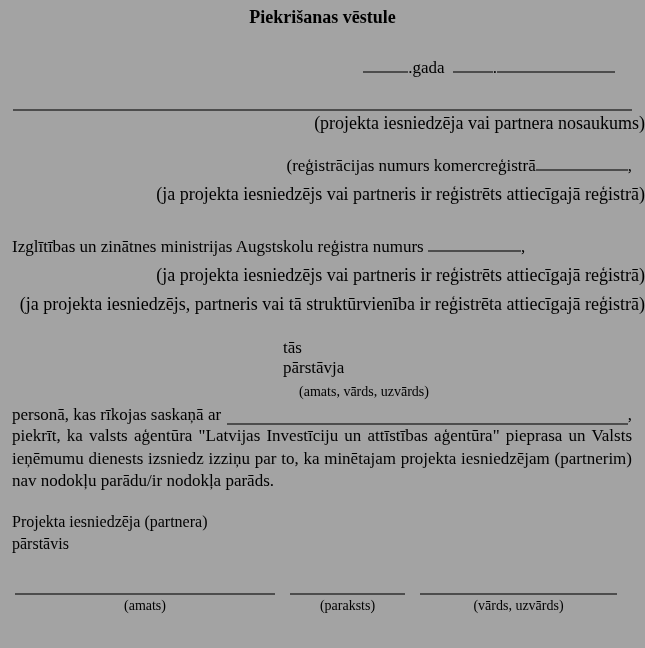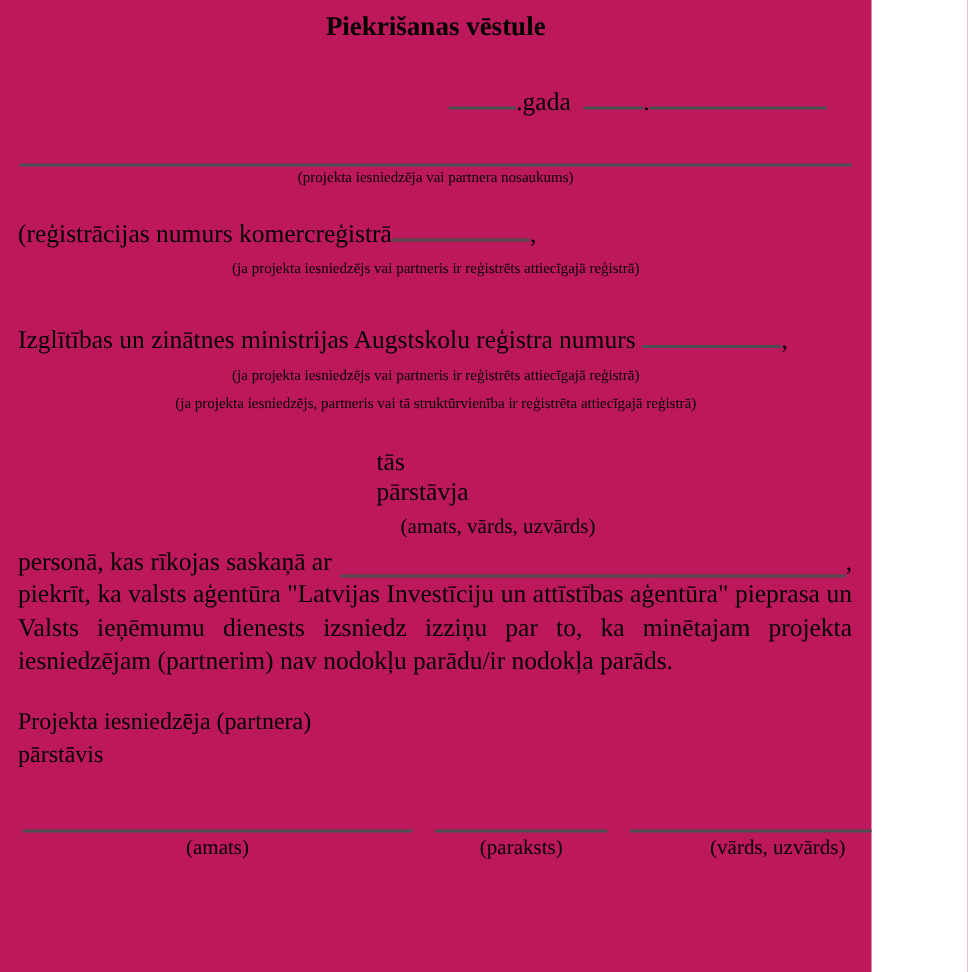--- a/index.html
+++ b/index.html
@@ -1,34 +1,34 @@
 <!DOCTYPE html>
 <html><head>
 <meta charset="utf-8">
 <style>
   html,body { margin:0; padding:0; background:#ffffff; }
   .page {
-    width:581px; height:648px; background:#be185d; color:#000000;
+    width:645px; height:648px; background:#a3a3a3; color:#000000;
     font-family:"Liberation Serif", serif; position:relative; overflow:hidden;
     box-sizing:border-box;
   }
   .title { text-align:center; font-weight:bold; font-size:18px; padding-top:7px; }
 
   .blank { display:inline-block; border-bottom:2px solid #4d4d4d; height:0.95em; vertical-align:baseline; }
   .w45 { width:45px; } .w40 { width:40px; } .w120 { width:118px; }
   .w92 { width:92px; } .w95 { width:93px; } .w65 { width:63px; }
 
   .date-row { margin-top:27px; text-align:right; padding-right:30px; font-size:17px; }
   .date-row .sep { padding:0 2px; }
 
   .name-rule { margin:31px 13px 0 13px; border-bottom:2px solid #4d4d4d; }
-  .caption { font-size:10px; text-align:center; margin-top:2px; }
+  .caption { font-size:18px; text-align:right; margin-top:2px; }
   .caption.gap { margin-top:8px; }
 
-  .body-line { font-size:17px; margin:19px 13px 0 12px; }
+  .body-line { font-size:17px; margin:19px 13px 0 12px;text-align:right; }
   .section { font-size:17px; margin:29px 13px 0 12px; }
 
   .parstavja-row { display:flex; align-items:center; margin:23px 13px 0 15px; font-size:17px;flex-direction:column; }
   .parstavja-row .label { width:81px; flex:0 0 auto; }
   .double-field { flex:1; border-top:2px solid #4d4d4d; border-bottom:2px solid #4d4d4d; height:24px; }
   .caption-amats { margin:2px 13px 0 96px; text-align:center; font-size:14px; }
 
   .persona-row { display:flex; align-items:flex-start; font-size:17px; margin:5px 13px 0 12px; }
   .persona-row .txt { flex:0 0 auto; white-space:pre; }
   .blank-flex { flex:1 1 auto; border-bottom:2px solid #4d4d4d; height:0.95em; margin-left:6px; align-self:flex-end; }

